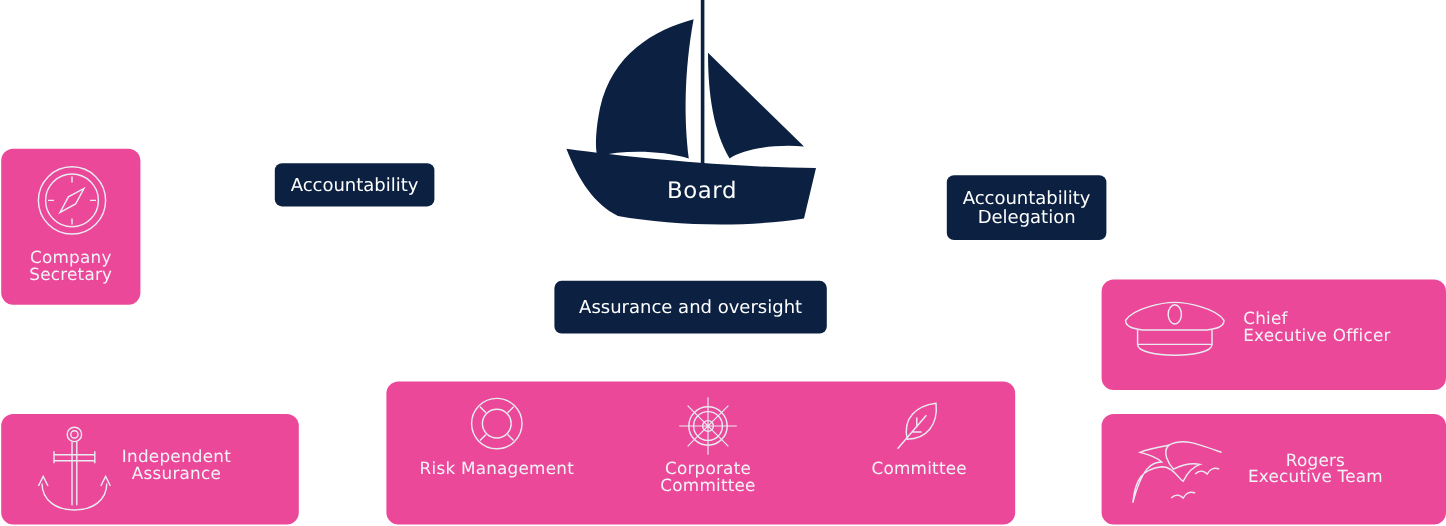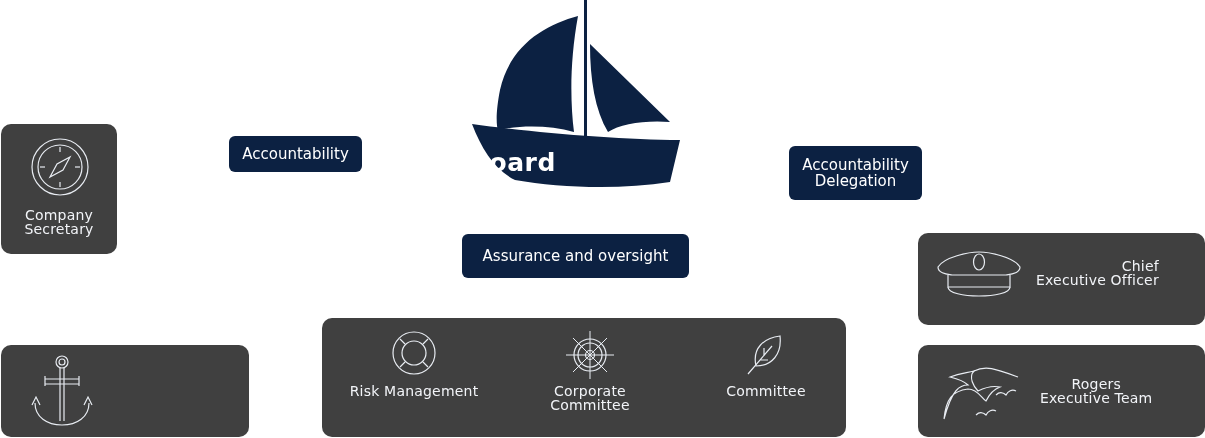--- a/index.html
+++ b/index.html
@@ -1,33 +1,33 @@
 <!DOCTYPE html>
 <html><head>
 <meta charset="utf-8">
 <style>
   html, body { margin:0; padding:0; background:#ffffff; }
   body { width:1205px; height:438px; position:relative; overflow:hidden; font-family:"DejaVu Sans", sans-serif; }
-  .box { position:absolute; background:#404040; border-radius:10px; color:#ffffff; box-sizing:border-box; }
+  .box { position:absolute; background:#ec4899; border-radius:10px; color:#ffffff; box-sizing:border-box; }
   .label { font-size:14px; line-height:14px; color:#f2f4f8; text-align:center; letter-spacing:0.2px; }
   .tag { position:absolute; background:#0c2142; border-radius:6px; color:#fff; display:flex; align-items:center; justify-content:center; text-align:center; font-size:15px; line-height:16px; }
   .icon { position:absolute; }
   .line { display:block; }
 </style>
 </head>
 <body>
 
 <div style="position:absolute;left:470px;top:0;width:215px;height:190px;">
   <svg width="215" height="190" viewBox="0 0 215 190" style="position:absolute;left:0;top:0;">
     <path d="M108 16 C75 25 40 45 30 90 C26 110 26 125 28 130 C50 125 80 125 104 132 C100 100 100 60 108 16 Z" fill="#0c2142"></path>
     <rect x="114" y="0" width="3" height="140" fill="#0c2142"></rect>
     <path d="M120 44 L200 122 C175 120 150 124 138 132 C125 110 120 80 120 44 Z" fill="#0c2142"></path>
     <path d="M2 124 C60 132 150 140 210 140 L200 182 C150 190 90 188 45 180 C25 170 12 150 2 124 Z" fill="#0c2142"></path>
   </svg>
-  <div style="position:absolute;left:0;width:230px;top:148px;text-align:left;color:#fff;font-size:25px;letter-spacing:0.5px;font-weight:bold;">Board</div>
+  <div style="position:absolute;left:0;width:230px;top:148px;text-align:center;color:#fff;font-size:19px;letter-spacing:0.5px;">Board</div>
 </div>
 
 <div class="box" style="left:1px;top:124px;width:116px;height:130px;">
   <svg class="icon" width="60" height="60" viewBox="0 0 60 60" style="left:29px;top:13px;">
     <circle cx="30" cy="30" r="28" fill="none" stroke="#e8ecf2" stroke-width="1.2"></circle>
     <circle cx="30" cy="30" r="22" fill="none" stroke="#e8ecf2" stroke-width="1.2"></circle>
     <line x1="30" y1="10" x2="30" y2="15" stroke="#e8ecf2" stroke-width="1.2"></line>
     <line x1="30" y1="45" x2="30" y2="50" stroke="#e8ecf2" stroke-width="1.2"></line>
     <line x1="10" y1="30" x2="15" y2="30" stroke="#e8ecf2" stroke-width="1.2"></line>
     <line x1="45" y1="30" x2="50" y2="30" stroke="#e8ecf2" stroke-width="1.2"></line>
@@ -52,35 +52,39 @@
   <span class="line">Assurance and oversight</span>
 </div>
 
 <div class="box" style="left:918px;top:233px;width:287px;height:92px;">
   <svg class="icon" width="90" height="60" viewBox="0 0 90 60" style="left:16px;top:14px;">
     <path d="M4 20 C10 10 35 5 45 5 C55 5 80 10 86 20 C86 26 78 27 72 28 L18 28 C12 27 4 26 4 20 Z" fill="none" stroke="#e8ecf2" stroke-width="1.2"></path>
     <ellipse cx="45" cy="15" rx="5.5" ry="8" fill="none" stroke="#e8ecf2" stroke-width="1.2"></ellipse>
     <path d="M14 28 L14 40 L76 40 L76 28" fill="none" stroke="#e8ecf2" stroke-width="1.2"></path>
     <path d="M14 40 C14 52 76 52 76 40" fill="none" stroke="#e8ecf2" stroke-width="1.2"></path>
   </svg>
-  <div class="label" style="position:absolute;left:118px;top:26px;text-align:right;">
+  <div class="label" style="position:absolute;left:118px;top:26px;text-align:left;">
     <span class="line">Chief</span>
     <span class="line">Executive Officer</span>
   </div>
 </div>
 
 <div class="box" style="left:1px;top:345px;width:248px;height:92px;">
   <svg class="icon" width="62" height="74" viewBox="0 0 62 74" style="left:30px;top:10px;">
     <circle cx="31" cy="7" r="6" fill="none" stroke="#e8ecf2" stroke-width="1.2"></circle>
     <circle cx="31" cy="7" r="3" fill="none" stroke="#e8ecf2" stroke-width="1.2"></circle>
     <path d="M29 13 L29 66 M33 13 L33 66" stroke="#e8ecf2" stroke-width="1.2"></path>
     <path d="M14 24 L48 24 M14 29 L48 29 M14 21 L14 31 M48 21 L48 31" stroke="#e8ecf2" stroke-width="1.2"></path>
     <path d="M4 48 C4 62 16 70 31 70 C46 70 58 62 58 48" fill="none" stroke="#e8ecf2" stroke-width="1.2"></path>
     <path d="M1 50 L5 42 L9 50 M53 50 L57 42 L61 50" fill="none" stroke="#e8ecf2" stroke-width="1.2"></path>
   </svg>
+  <div class="label" style="position:absolute;left:96px;top:29px;width:100px;">
+    <span class="line">Independent</span>
+    <span class="line">Assurance</span>
+  </div>
 </div>
 
 <div class="box" style="left:322px;top:318px;width:524px;height:119px;">
   <div style="position:absolute;left:12px;top:12px;width:160px;height:100px;">
     <svg class="icon" width="46" height="46" viewBox="0 0 46 46" style="left:57px;top:0;">
       <circle cx="23" cy="23" r="21" fill="none" stroke="#e8ecf2" stroke-width="1.2"></circle>
       <circle cx="23" cy="23" r="12" fill="none" stroke="#e8ecf2" stroke-width="1.2"></circle>
       <path d="M14 14 L9 9 M32 14 L37 9 M14 32 L9 37 M32 32 L37 37" stroke="#e8ecf2" stroke-width="1.2"></path>
     </svg>
     <div class="label" style="position:absolute;left:0;right:0;top:54px;">

